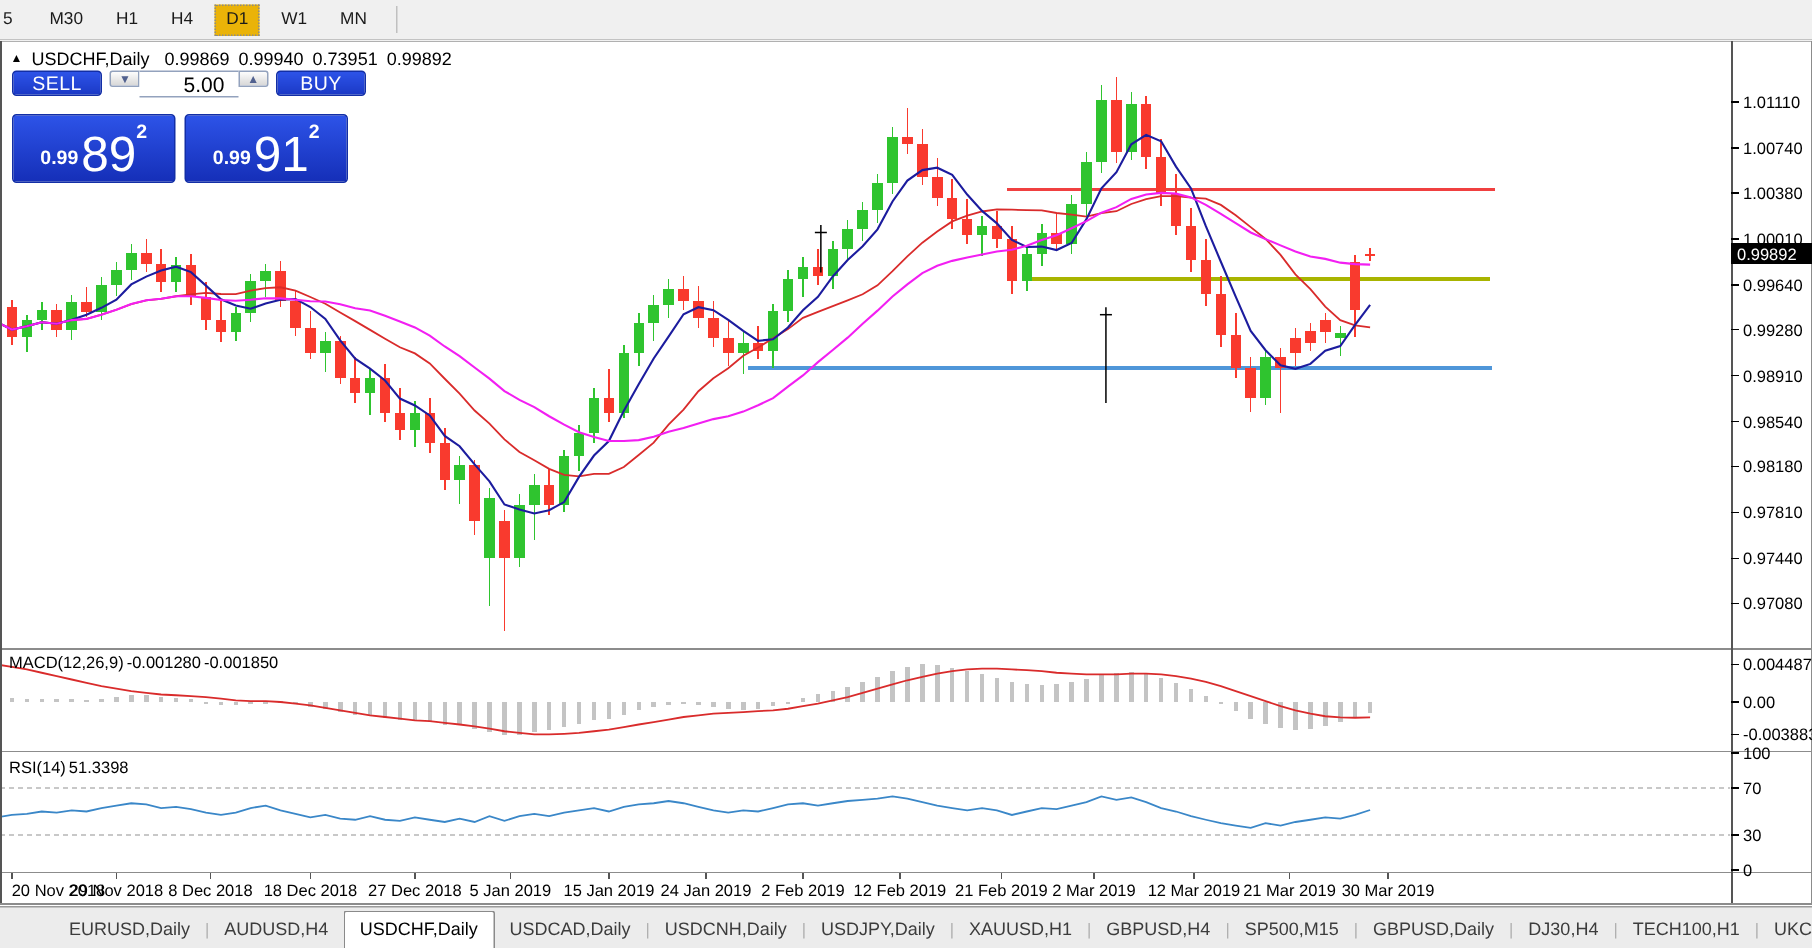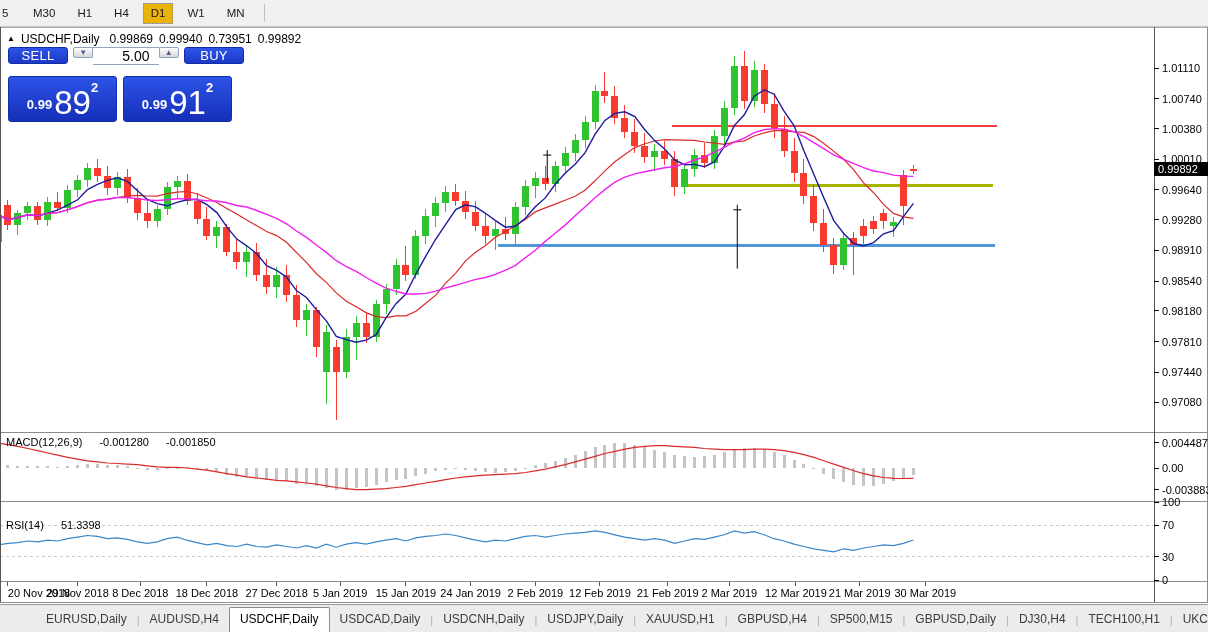--- a/index.html
+++ b/index.html
@@ -30,21 +30,21 @@
 
   #chart-title{
     position:absolute;top:5px;left:7px;font-size:12px;color:#000;
     display:flex;gap:6px;align-items:center;white-space:nowrap;
   }
   #chart-title .arr{font-size:8px;position:relative;top:-1px;}
   #chart-title .sym{margin-right:4px;}
 
   .ind-label{
     position:absolute;left:6px;font-size:11px;color:#000;
-    display:flex;gap:17px;white-space:nowrap;
+    display:flex;gap:2px;white-space:nowrap;
   }
 
   
   #trade-panel{position:absolute;left:8px;top:20px;width:236px;}
   .trade-row1{display:flex;align-items:flex-start;height:26px;}
   .btn-blue{
     background:linear-gradient(180deg,#2d53e8 0%,#1b39c6 100%);
     border:1px solid #122ea6;border-radius:3px;color:#fff;
     display:flex;align-items:center;justify-content:center;
     font-size:13px;letter-spacing:.3px;cursor:pointer;
@@ -543,21 +543,21 @@
           <span class="sup">2</span>
         </div>
       </div>
     </div>
 
     <div class="ind-label" style="top:409px">
       <span>MACD(12,26,9)</span>
       <span>-0.001280</span>
       <span>-0.001850</span>
     </div>
-    <div class="ind-label" style="top:492px">
+    <div class="ind-label" style="top:479px">
       <span>RSI(14)</span>
       <span>51.3398</span>
     </div>
   </div>
 
   <div id="tabbar">
       <div class="tab">EURUSD,Daily</div>
       <div class="tab-sep">|</div>
       <div class="tab">AUDUSD,H4</div>
       <div class="tab active">USDCHF,Daily</div>

